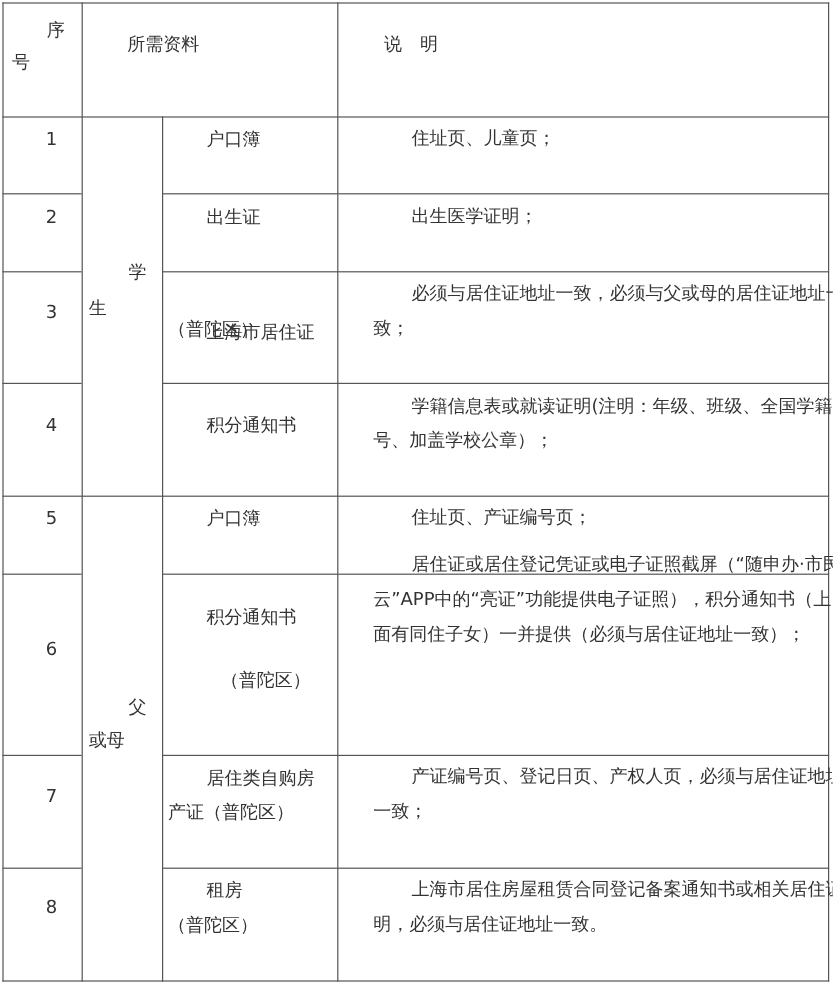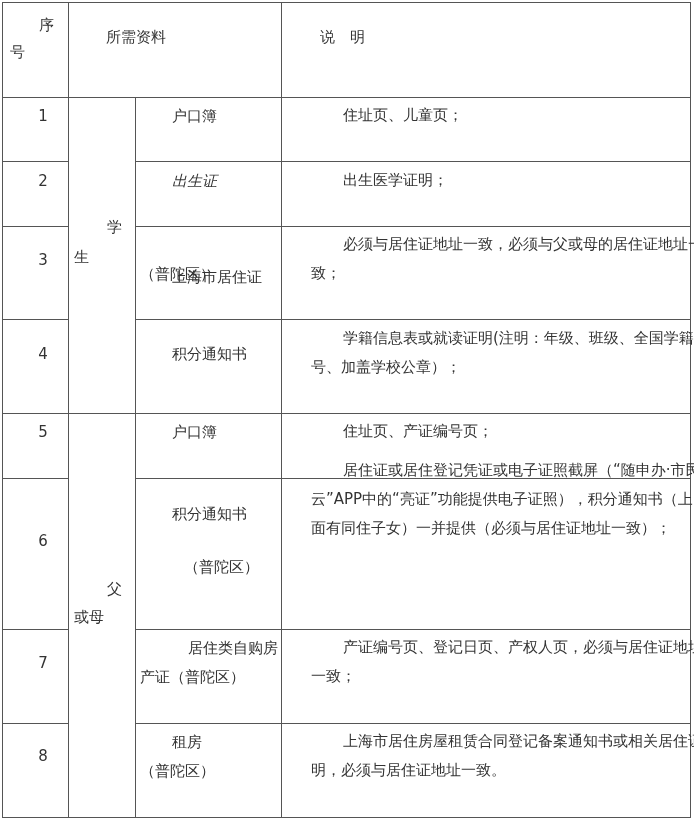--- a/index.html
+++ b/index.html
@@ -50,21 +50,21 @@
   <span class="txt" style="left:107px;top:216px;">学</span>
   <span class="txt" style="left:74px;top:246px;">生</span>
   <span class="txt" style="left:107px;top:578px;">父</span>
   <span class="txt" style="left:74px;top:606px;">或母</span>
 
   <span class="txt num" style="top:105px;">1</span>
   <span class="txt" style="left:172px;top:105px;">户口簿</span>
   <div class="desc" style="top:101px;">住址页、儿童页；</div>
 
   <span class="txt num" style="top:170px;">2</span>
-  <span class="txt" style="left:172px;top:170px;font-style:italic;">出生证</span>
+  <span class="txt" style="left:172px;top:170px;">出生证</span>
   <div class="desc" style="top:166px;">出生医学证明；</div>
 
   <span class="txt num" style="top:249px;">3</span>
   <span class="txt" style="left:172px;top:234px;margin-top:32px;">上海市居住证</span>
   <span class="txt" style="left:140px;top:263px;">（普陀区）</span>
   <div class="desc" style="top:230px;">必须与居住证地址一致，必须与父或母的居住证地址一致；</div>
 
   <span class="txt num" style="top:343px;">4</span>
   <span class="txt" style="left:172px;top:343px;">积分通知书</span>
   <div class="desc" style="top:324px;">学籍信息表或就读证明(注明：年级、班级、全国学籍号、加盖学校公章）；</div>
@@ -72,21 +72,21 @@
   <span class="txt num" style="top:421px;">5</span>
   <span class="txt" style="left:172px;top:421px;">户口簿</span>
   <div class="desc" style="top:417px;">住址页、产证编号页；</div>
 
   <span class="txt num" style="top:530px;">6</span>
   <span class="txt" style="left:172px;top:503px;">积分通知书</span>
   <span class="txt" style="left:184px;top:556px;">（普陀区）</span>
   <div class="desc" style="top:456px;">居住证或居住登记凭证或电子证照截屏（“随申办·市民云”APP中的“亮证”功能提供电子证照），积分通知书（上面有同住子女）一并提供（必须与居住证地址一致）；</div>
 
   <span class="txt num" style="top:652px;">7</span>
-  <span class="txt" style="left:172px;top:637px;margin-left:16px;">居住类自购房</span>
+  <span class="txt" style="left:172px;top:637px;">居住类自购房</span>
   <span class="txt" style="left:140px;top:666px;">产证（普陀区）</span>
   <div class="desc" style="top:633px;">产证编号页、登记日页、产权人页，必须与居住证地址一致；</div>
 
   <span class="txt num" style="top:745px;">8</span>
   <span class="txt" style="left:172px;top:731px;">租房</span>
   <span class="txt" style="left:140px;top:760px;">（普陀区）</span>
   <div class="desc" style="top:727px;">上海市居住房屋租赁合同登记备案通知书或相关居住证明，必须与居住证地址一致。</div>
 
 </div>
 

